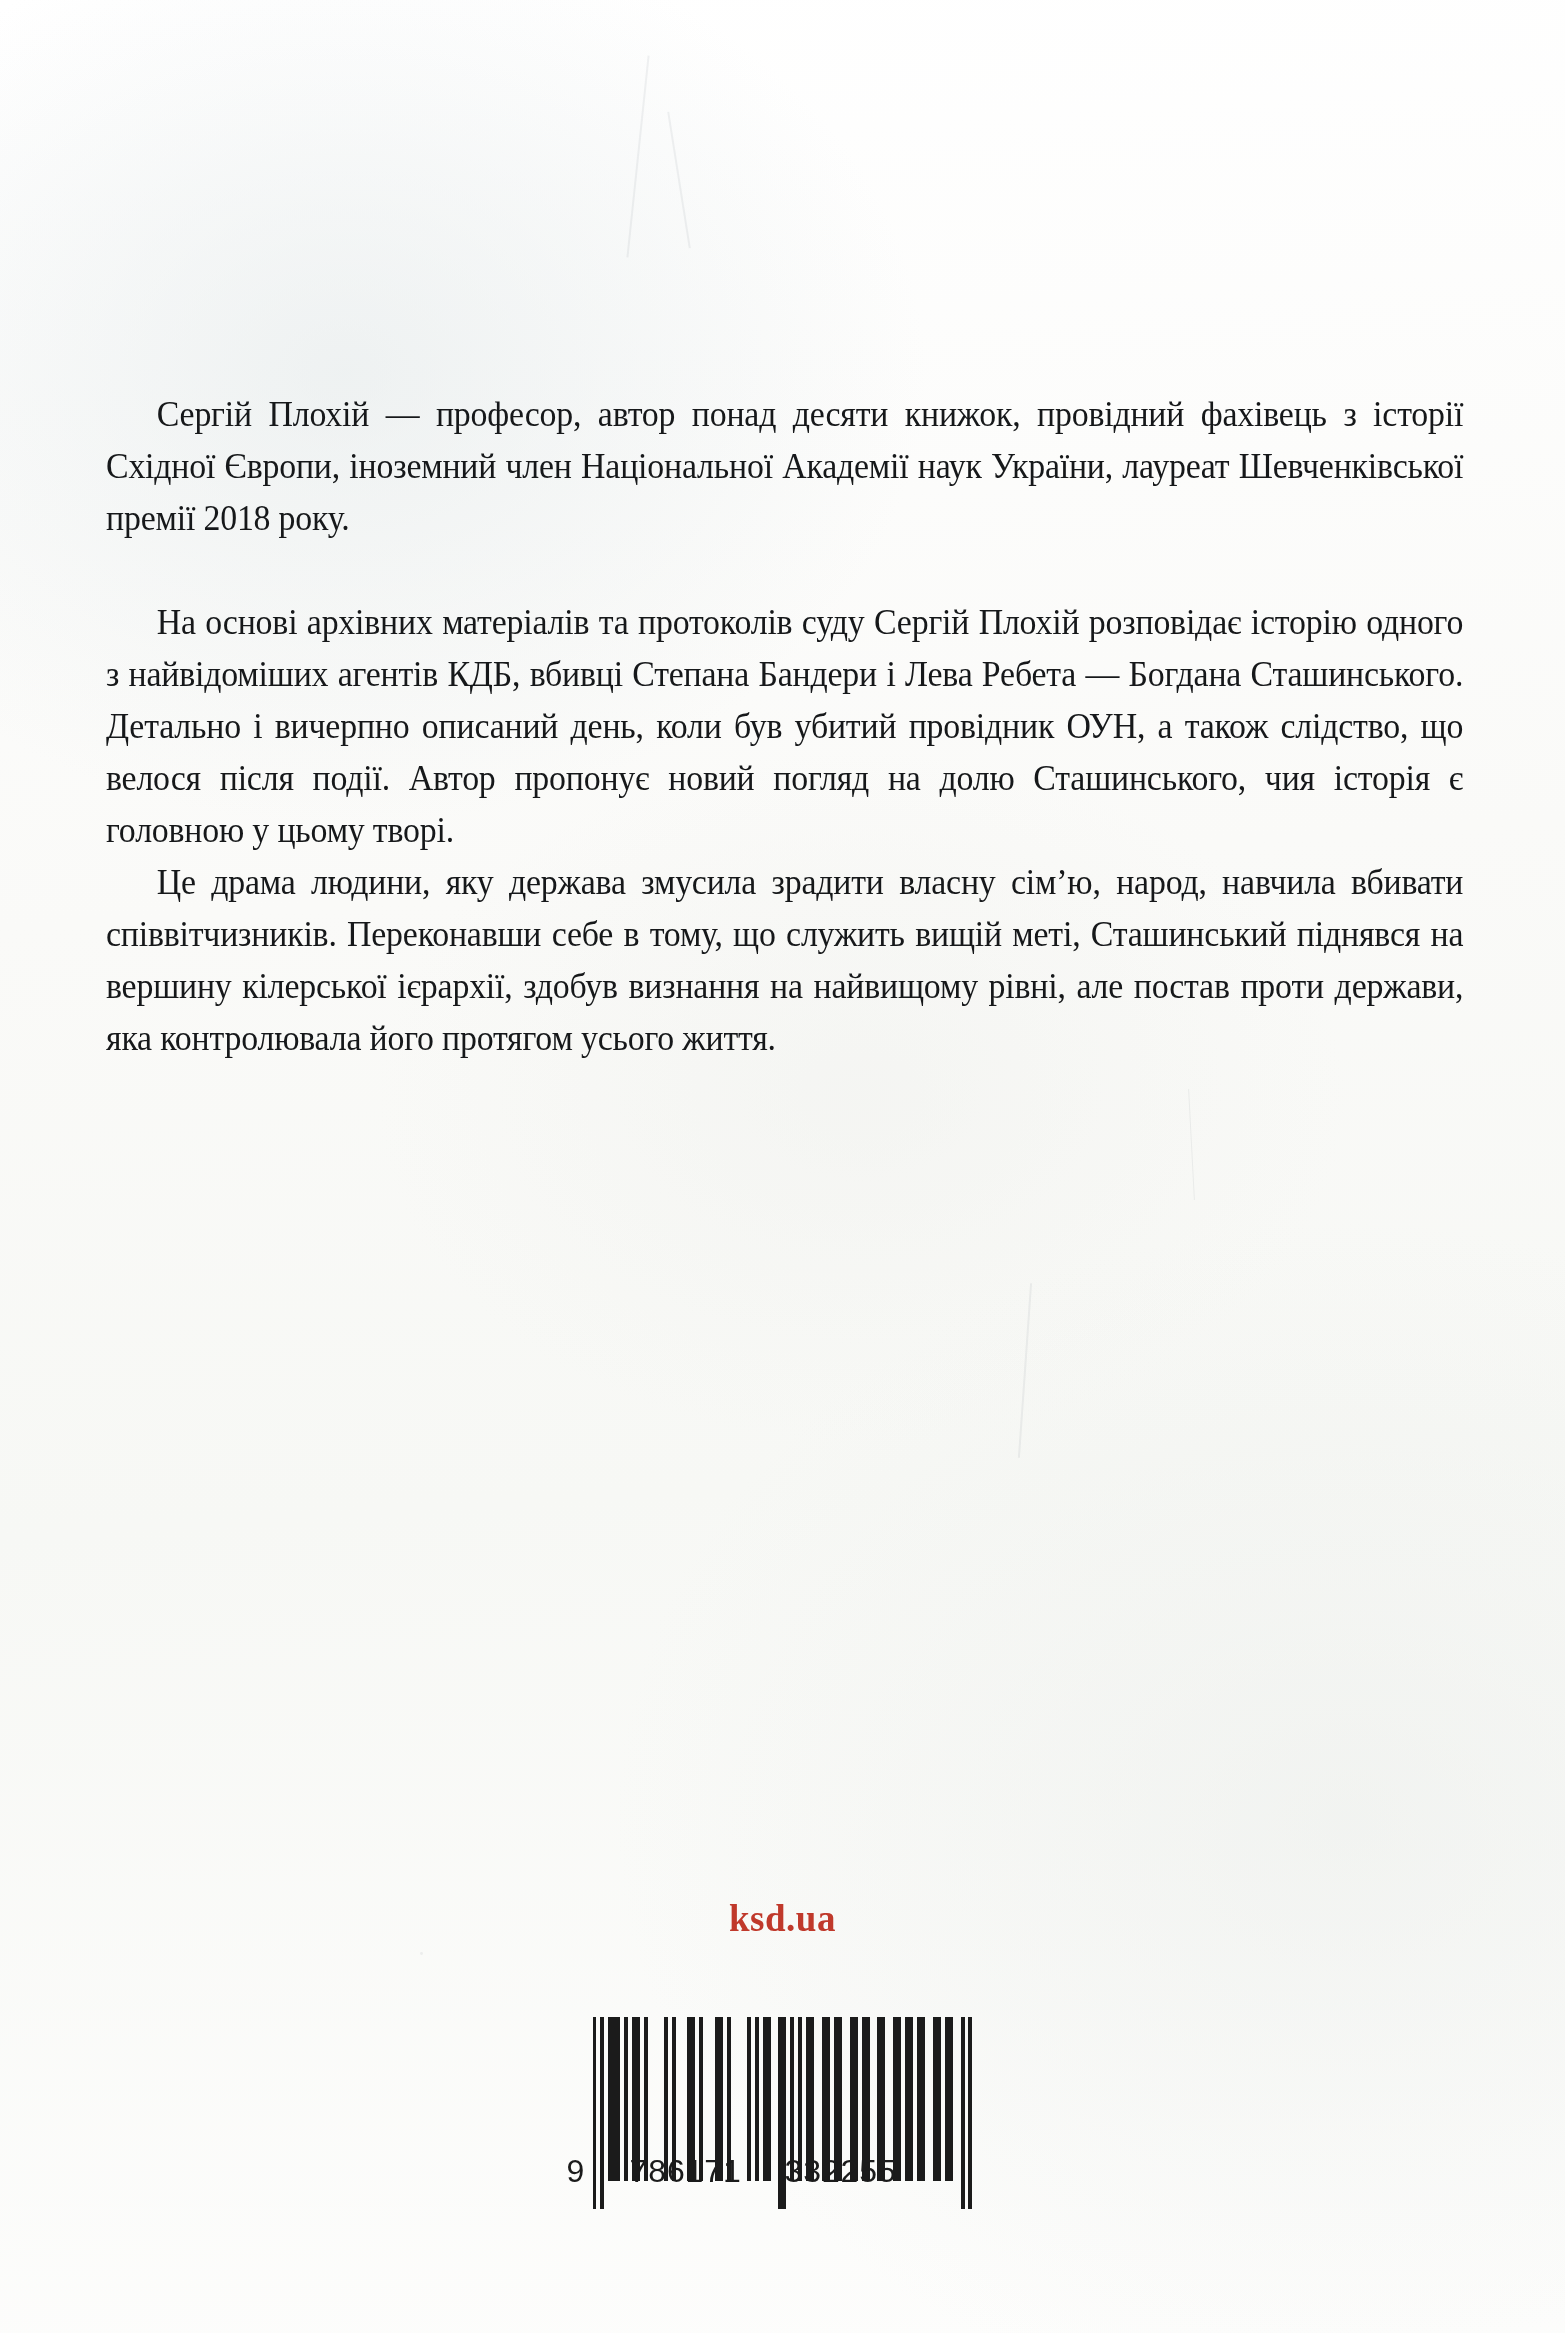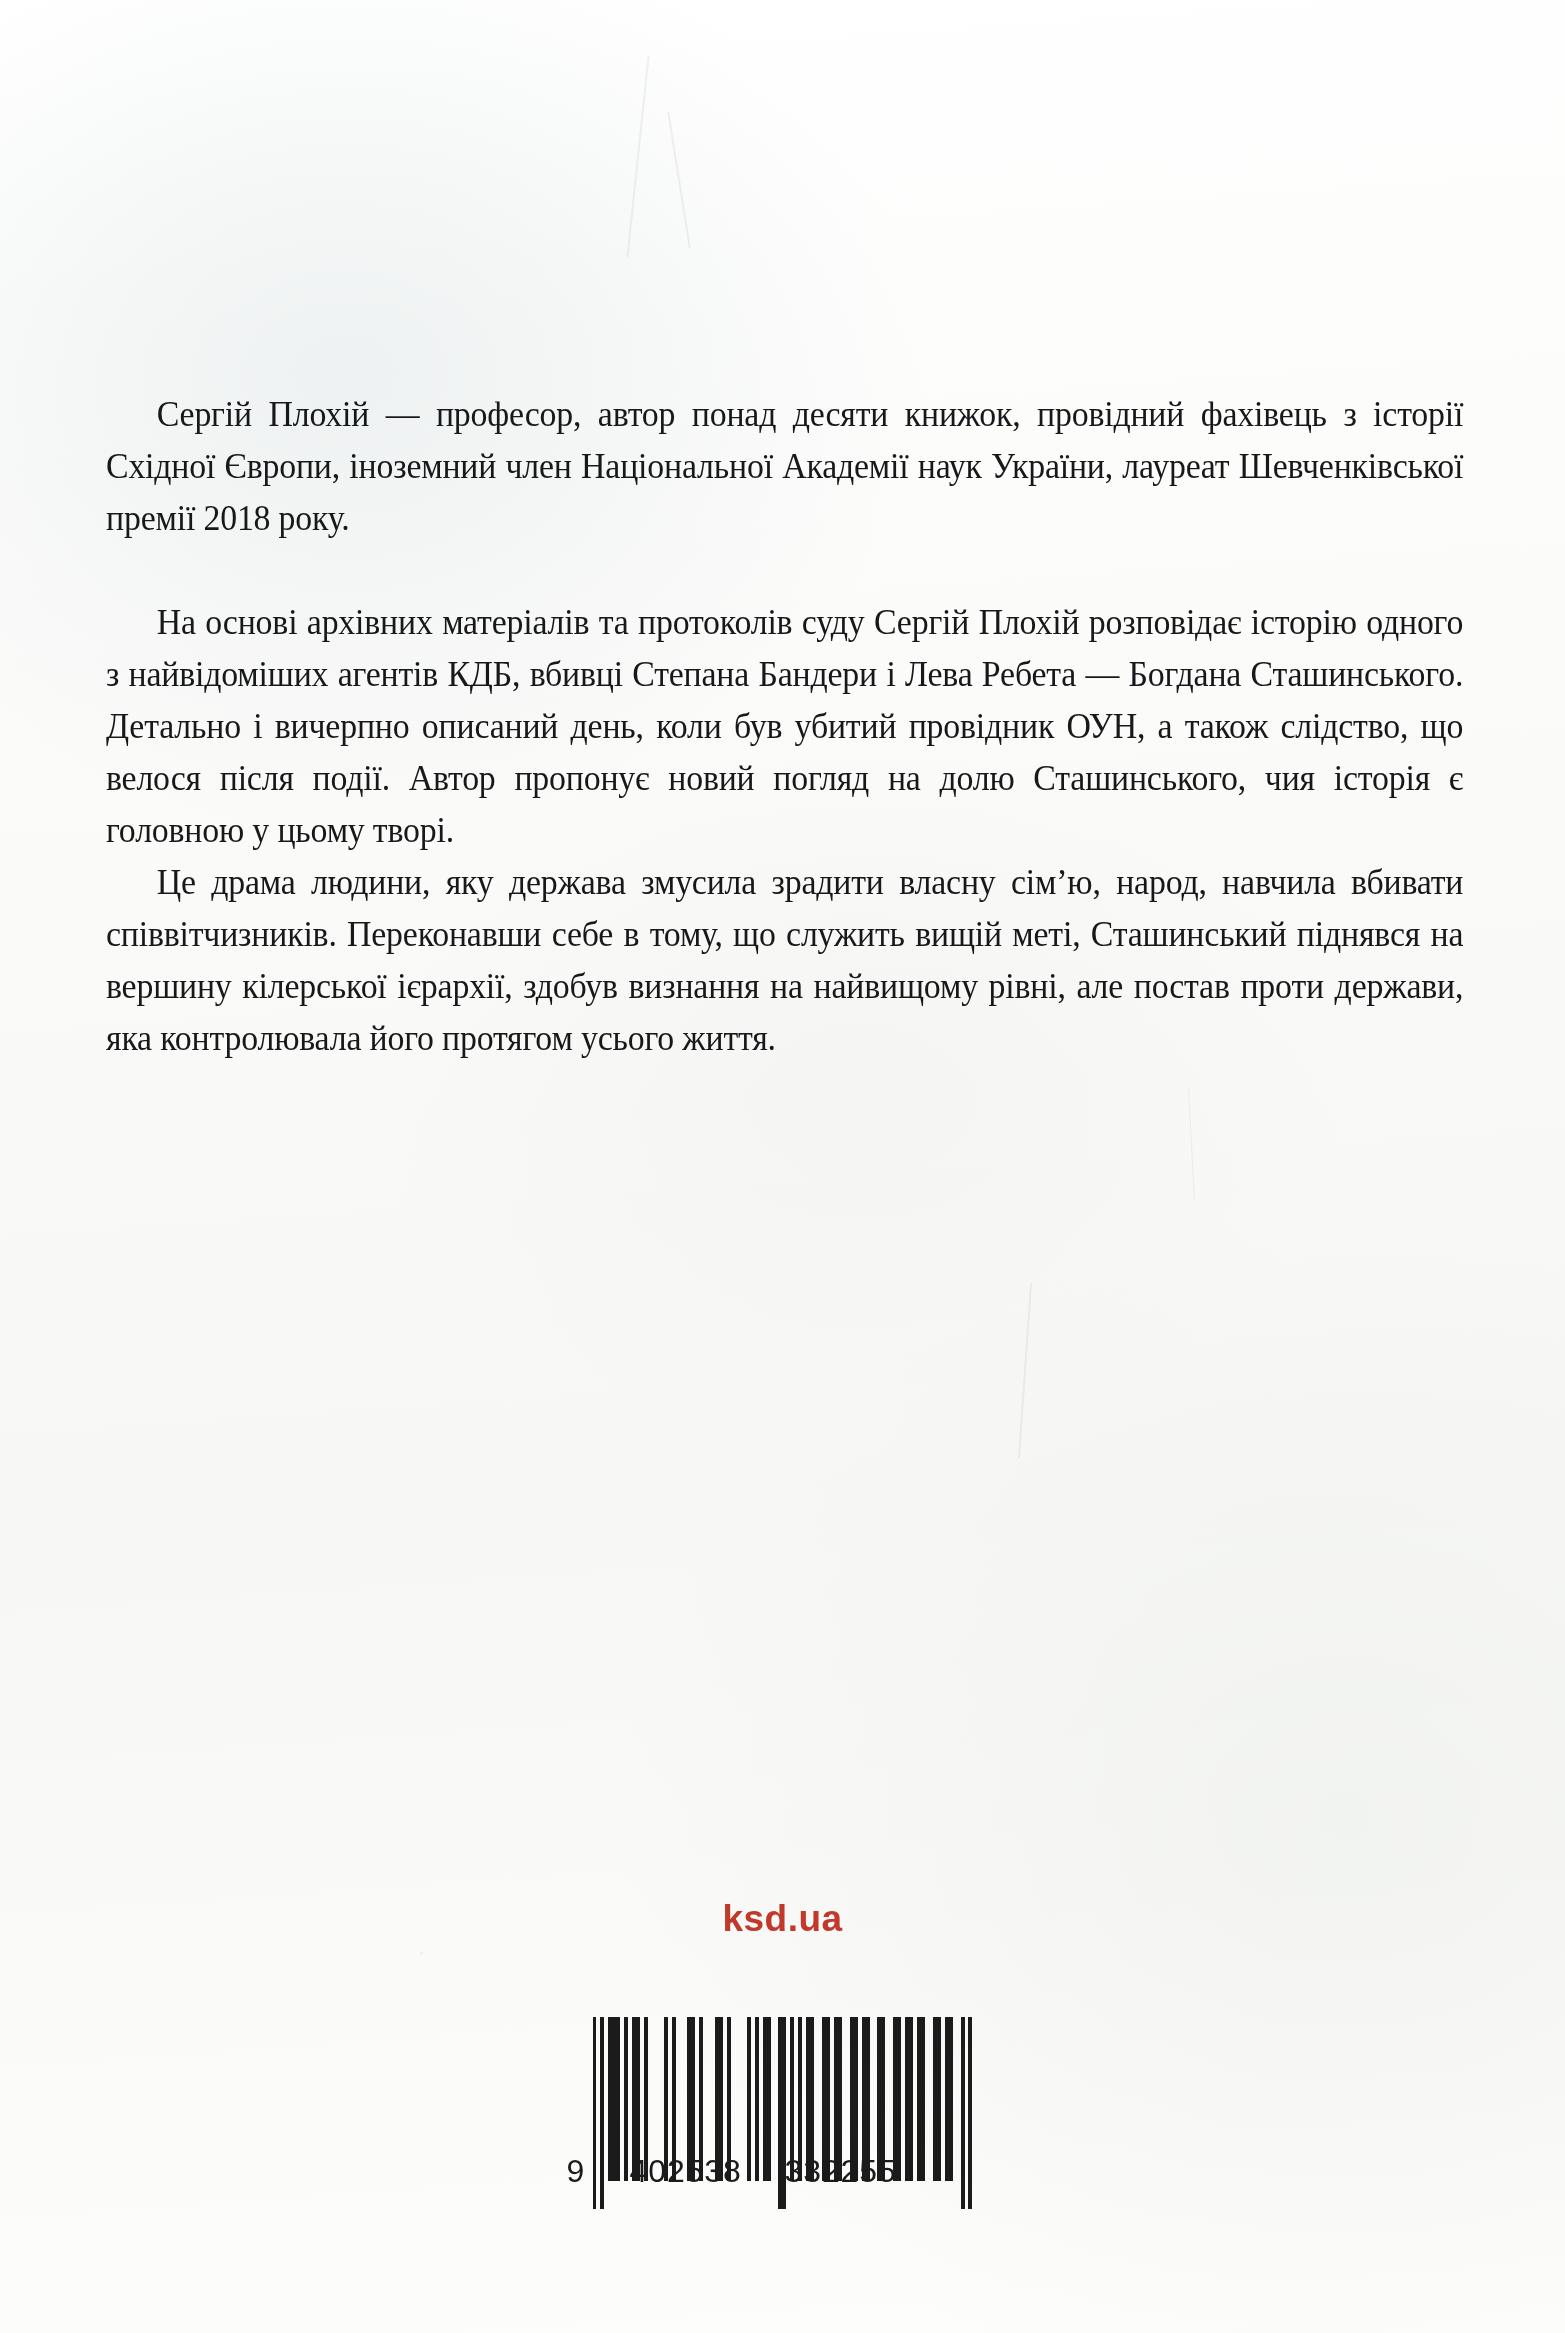--- a/index.html
+++ b/index.html
@@ -100,21 +100,21 @@
     left: 0;
     right: 0;
     top: 1897px;
     text-align: center;
   }
   .site-url {
     font-size: 37px;
     font-weight: bold;
     color: #c0392b;
     letter-spacing: 0.5px;
-    font-family: Liberation Sans, sans-serif;
+    font-family: Liberation Serif, serif;
     line-height: 44px;
   }
   .isbn-line {
     margin-top: 14.8px;
     font-size: 30px;
     font-family: "Liberation Sans", "DejaVu Sans", sans-serif;
     color: #1a1c1e;
     letter-spacing: 0.4px;
     line-height: 35px;
   }
@@ -250,19 +250,19 @@
         <div class="bar" style="width: 8px;"></div>
         <div class="sp" style="width: 4px;"></div>
         <div class="bar" style="width: 8px;"></div>
         <div class="sp" style="width: 8px;"></div>
         <div class="bar guard" style="width: 4px;"></div>
         <div class="sp" style="width: 4px;"></div>
         <div class="bar guard" style="width: 4px;"></div>
       </div>
     <div class="barcode-digits">
       <span class="dg-lead">9</span>
-      <span class="dg-left">402538</span>
+      <span class="dg-left">786171</span>
       <span class="dg-right">332255</span>
     </div>
   </section>
 
 </div>
 
 
 </body></html>

